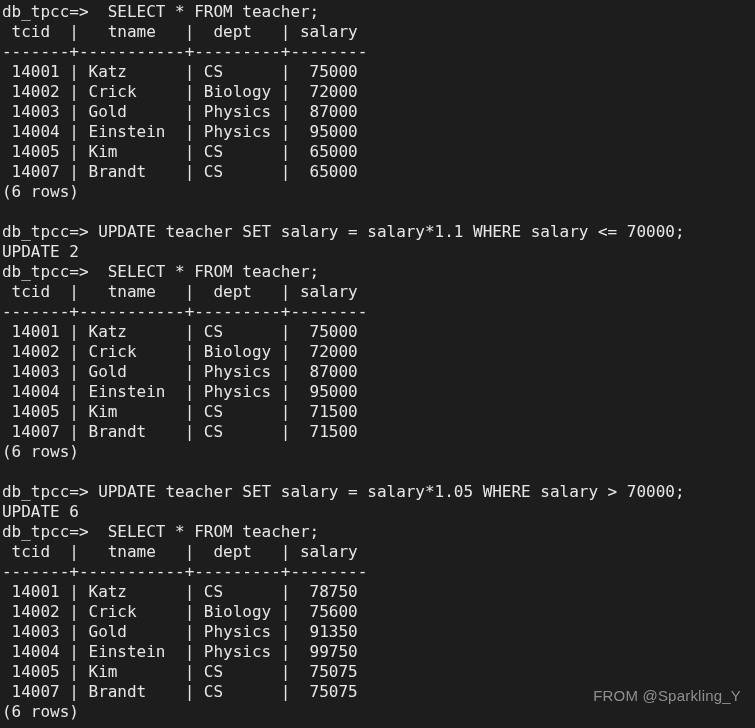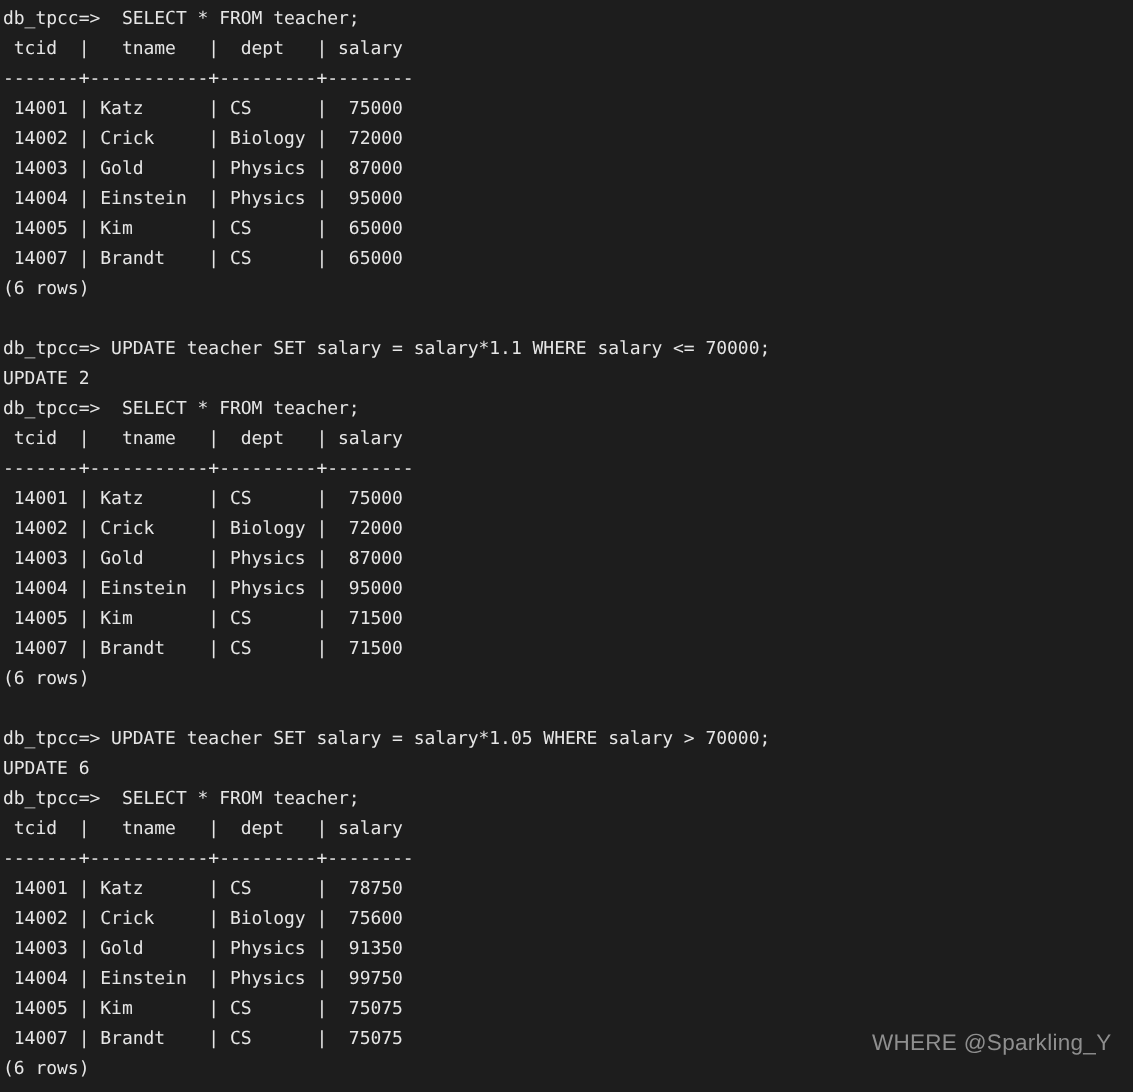--- a/index.html
+++ b/index.html
@@ -16,21 +16,21 @@
   }
   #terminal {
     position: absolute;
     top: 0;
     left: 0;
     width: 755px;
     height: 728px;
     background: #1d1d1d;
     color: #e6e6e6;
     font-family: "DejaVu Sans Mono", "Liberation Mono", monospace;
-    font-size: 12px;
+    font-size: 16px;
     line-height: 20px;
     padding: 2px 0 0 2px;
     box-sizing: border-box;
     white-space: pre;
     letter-spacing: -0.02px;
   }
   .line {
     height: 20px;
     white-space: pre;
     font-family: "DejaVu Sans Mono", "Liberation Mono", monospace;
@@ -47,13 +47,13 @@
     font-size: 15px;
     letter-spacing: 0.2px;
     pointer-events: none;
   }
 </style>
 </head>
 <body>
 
 <div id="terminal"><div class="line">db_tpcc=&gt;  SELECT * FROM teacher;</div><div class="line"> tcid  |   tname   |  dept   | salary</div><div class="line">-------+-----------+---------+--------</div><div class="line"> 14001 | Katz      | CS      |  75000</div><div class="line"> 14002 | Crick     | Biology |  72000</div><div class="line"> 14003 | Gold      | Physics |  87000</div><div class="line"> 14004 | Einstein  | Physics |  95000</div><div class="line"> 14005 | Kim       | CS      |  65000</div><div class="line"> 14007 | Brandt    | CS      |  65000</div><div class="line">(6 rows)</div><div class="blank">&nbsp;</div><div class="line">db_tpcc=&gt; UPDATE teacher SET salary = salary*1.1 WHERE salary &lt;= 70000;</div><div class="line">UPDATE 2</div><div class="line">db_tpcc=&gt;  SELECT * FROM teacher;</div><div class="line"> tcid  |   tname   |  dept   | salary</div><div class="line">-------+-----------+---------+--------</div><div class="line"> 14001 | Katz      | CS      |  75000</div><div class="line"> 14002 | Crick     | Biology |  72000</div><div class="line"> 14003 | Gold      | Physics |  87000</div><div class="line"> 14004 | Einstein  | Physics |  95000</div><div class="line"> 14005 | Kim       | CS      |  71500</div><div class="line"> 14007 | Brandt    | CS      |  71500</div><div class="line">(6 rows)</div><div class="blank">&nbsp;</div><div class="line">db_tpcc=&gt; UPDATE teacher SET salary = salary*1.05 WHERE salary &gt; 70000;</div><div class="line">UPDATE 6</div><div class="line">db_tpcc=&gt;  SELECT * FROM teacher;</div><div class="line"> tcid  |   tname   |  dept   | salary</div><div class="line">-------+-----------+---------+--------</div><div class="line"> 14001 | Katz      | CS      |  78750</div><div class="line"> 14002 | Crick     | Biology |  75600</div><div class="line"> 14003 | Gold      | Physics |  91350</div><div class="line"> 14004 | Einstein  | Physics |  99750</div><div class="line"> 14005 | Kim       | CS      |  75075</div><div class="line"> 14007 | Brandt    | CS      |  75075</div><div class="line">(6 rows)</div></div>
 
-<div id="watermark">WHERE @Sparkling_Y</div>
+<div id="watermark">FROM @Sparkling_Y</div>
 
 </body></html>

